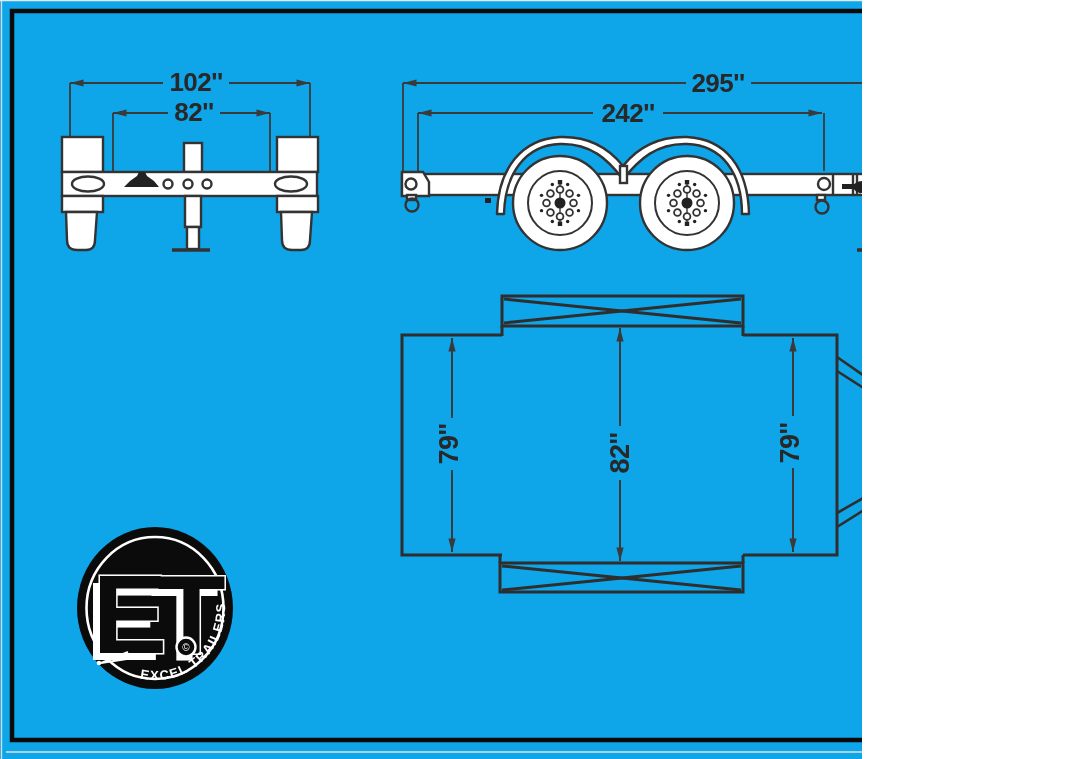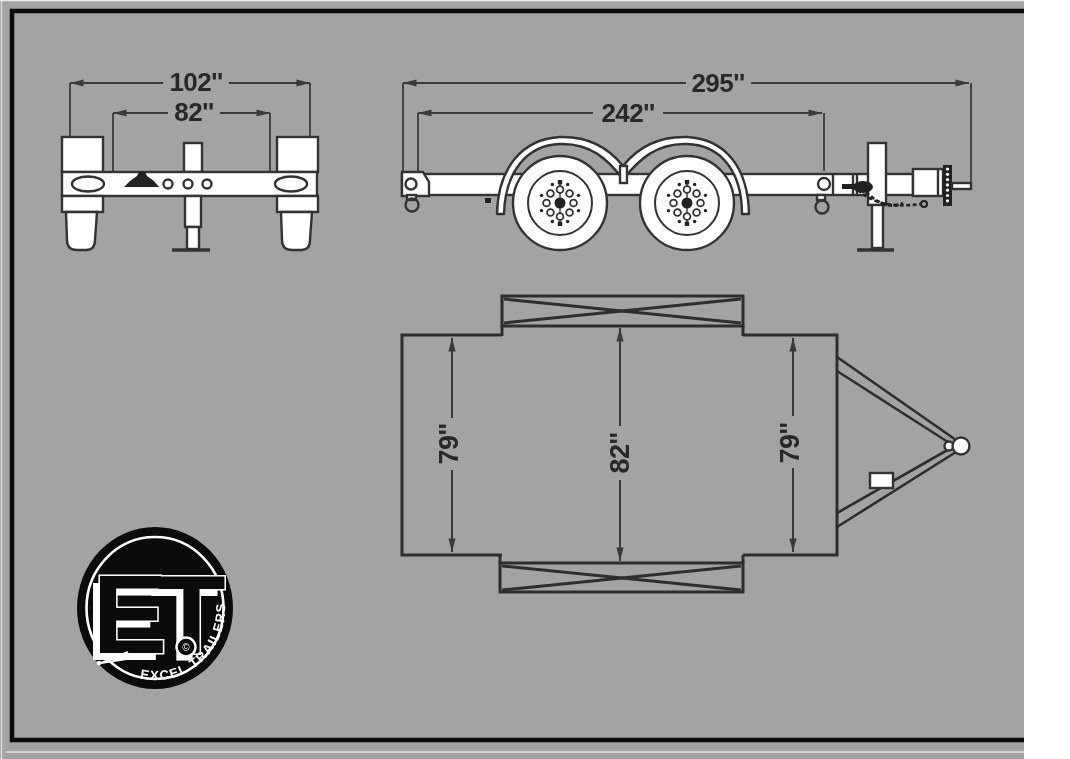--- a/index.html
+++ b/index.html
@@ -1,16 +1,16 @@
 <!DOCTYPE html>
 <html><head>
 <meta charset="utf-8">
 <style>
   html,body{margin:0;padding:0;background:#ffffff;}
-  .stage{position:relative;width:1024px;height:759px;background:#a3a3a3;overflow:hidden;
+  .stage{position:relative;width:862px;height:759px;background:#0ea5e9;overflow:hidden;
          font-family:"Liberation Sans",sans-serif;}
   svg{position:absolute;inset:0;display:block;}
   text{font-family:"Liberation Sans",sans-serif;}
   .dimtxt{font-weight:bold;font-size:26px;fill:#282828;letter-spacing:-0.5px;}
   .dimrot{font-weight:bold;font-size:27px;fill:#282828;letter-spacing:-0.5px;}
   .dline{stroke:#3a3a3a;stroke-width:2;fill:none;}
   .ext{stroke:#3a3a3a;stroke-width:1.8;fill:none;}
   .dw{stroke:#333333;stroke-width:2.4;fill:#ffffff;}
   .dwn{stroke:#333333;stroke-width:2.4;fill:none;}
   .dk{fill:#222222;stroke:none;}

